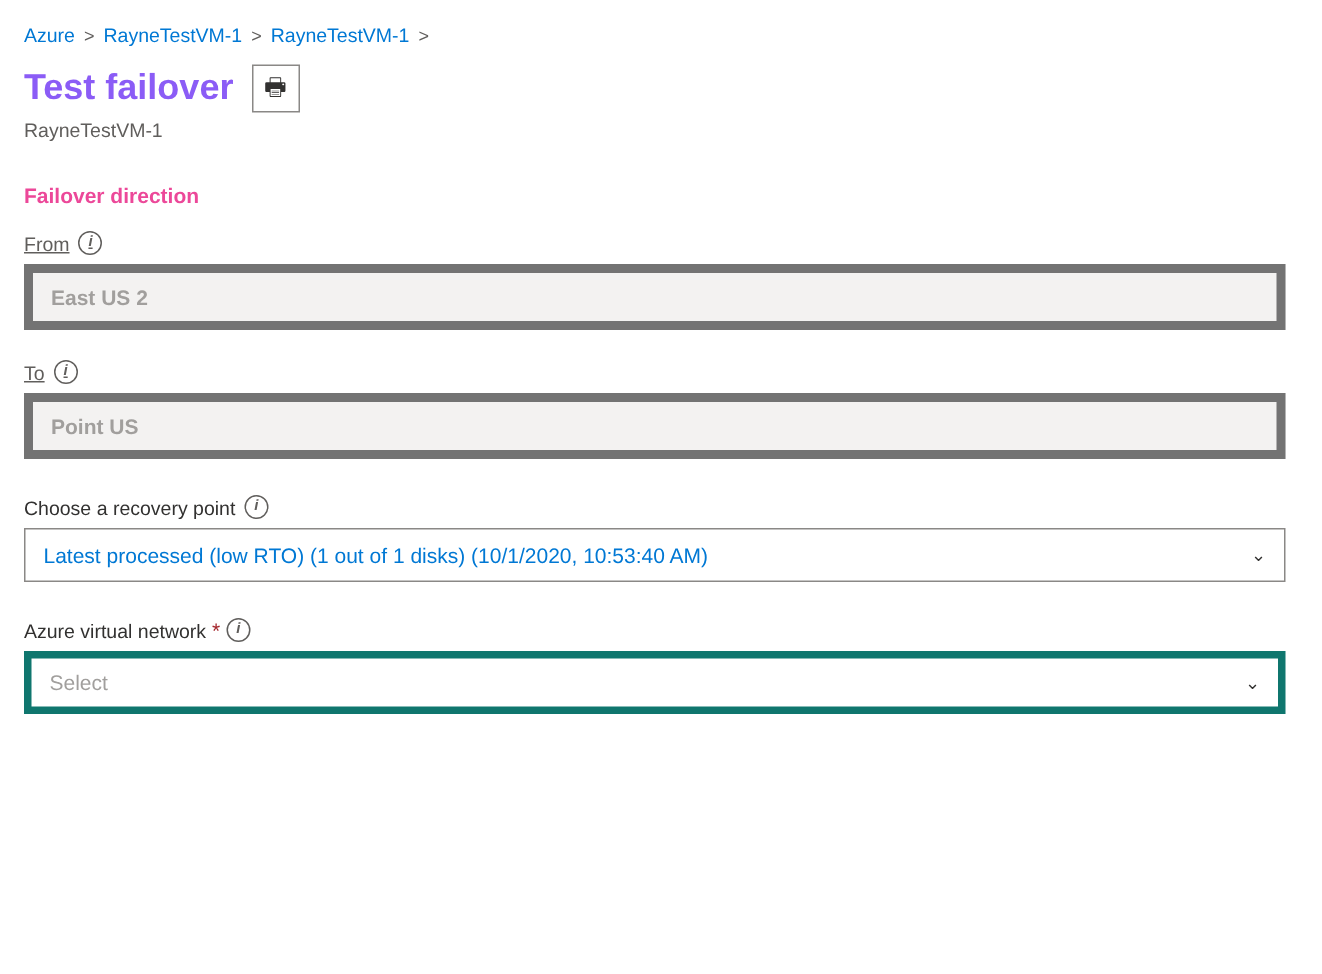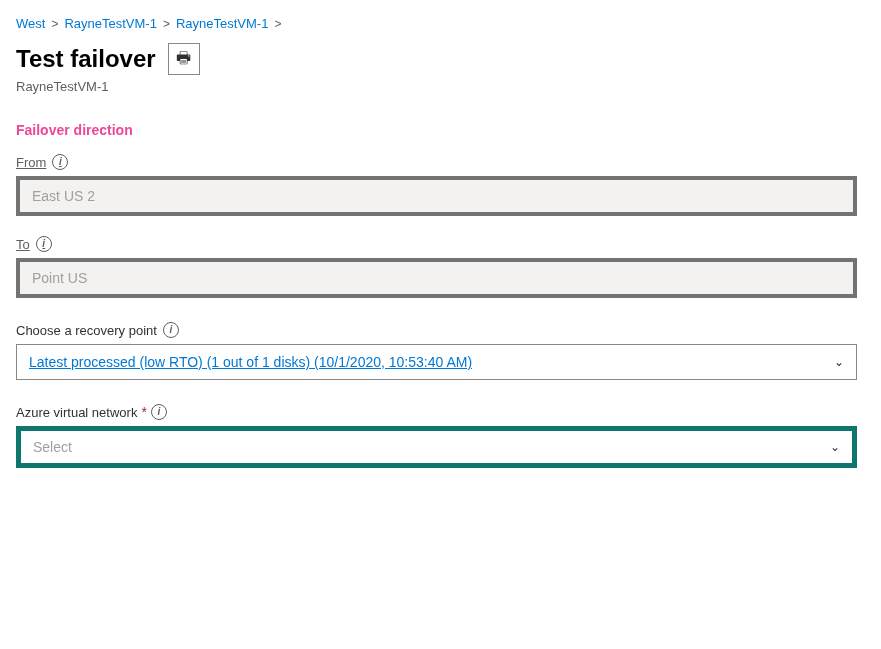--- a/index.html
+++ b/index.html
@@ -44,21 +44,21 @@
     .page-header {
       display: flex;
       align-items: center;
       gap: 12px;
       margin-bottom: 4px;
     }
 
     .page-title {
       font-size: 24px;
       font-weight: 600;
-      color: #000000;
+      color: #8b5cf6;
       line-height: 1.3;
     }
 
     .print-icon-btn {
       display: flex;
       align-items: center;
       justify-content: center;
       width: 32px;
       height: 32px;
       border: 1px solid #8a8886;
@@ -109,27 +109,28 @@
       font-style: italic;
       font-weight: bold;
       line-height: 1;
     }
 
     .readonly-field {
       width: 100%;
       max-width: 845px;
       padding: 8px 12px;
       background: #f3f2f1;
-      border: 4px solid #737373;
+      border: 6px solid #737373;
       color: #a19f9d;
       font-size: 14px;
       font-family: inherit;
       min-height: 36px;
       display: flex;
       align-items: center;
+      font-weight: bold;
     }
 
     .section-divider {
       margin-bottom: 24px;
     }
 
     .recovery-section {
       margin-top: 8px;
       margin-bottom: 24px;
     }
@@ -196,21 +197,21 @@
       align-items: center;
       gap: 4px;
     }
   </style>
 </head>
 <body>
 
 <div class="container">
 
   <nav class="breadcrumb">
-    <a class="breadcrumb-item">West</a>
+    <a class="breadcrumb-item">Azure</a>
     <span class="breadcrumb-separator">&gt;</span>
     <a class="breadcrumb-item">RayneTestVM-1</a>
     <span class="breadcrumb-separator">&gt;</span>
     <a class="breadcrumb-item">RayneTestVM-1</a>
     <span class="breadcrumb-separator">&gt;</span>
   </nav>
 
   <div class="page-header">
     <h1 class="page-title">Test failover</h1>
     <button class="print-icon-btn" title="Print">
@@ -244,21 +245,21 @@
   </div>
 
   <div class="recovery-section">
 
     <div class="field-group">
       <div class="choose-label">
         <span>Choose a recovery point</span>
         <span class="info-icon" title="Information">i</span>
       </div>
       <div class="dropdown-field">
-        <span style="color:#0078d4;text-decoration:underline;">Latest processed (low RTO) (1 out of 1 disks) (10/1/2020, 10:53:40 AM)</span>
+        <span style="color:#0078d4;">Latest processed (low RTO) (1 out of 1 disks) (10/1/2020, 10:53:40 AM)</span>
         <span class="chevron-down">⌄</span>
       </div>
     </div>
   </div>
 
   <div class="field-group">
     <div class="azure-network-label">
       <span>Azure virtual network</span>
       <span class="required-star">*</span>
       <span class="info-icon" title="Information">i</span>

